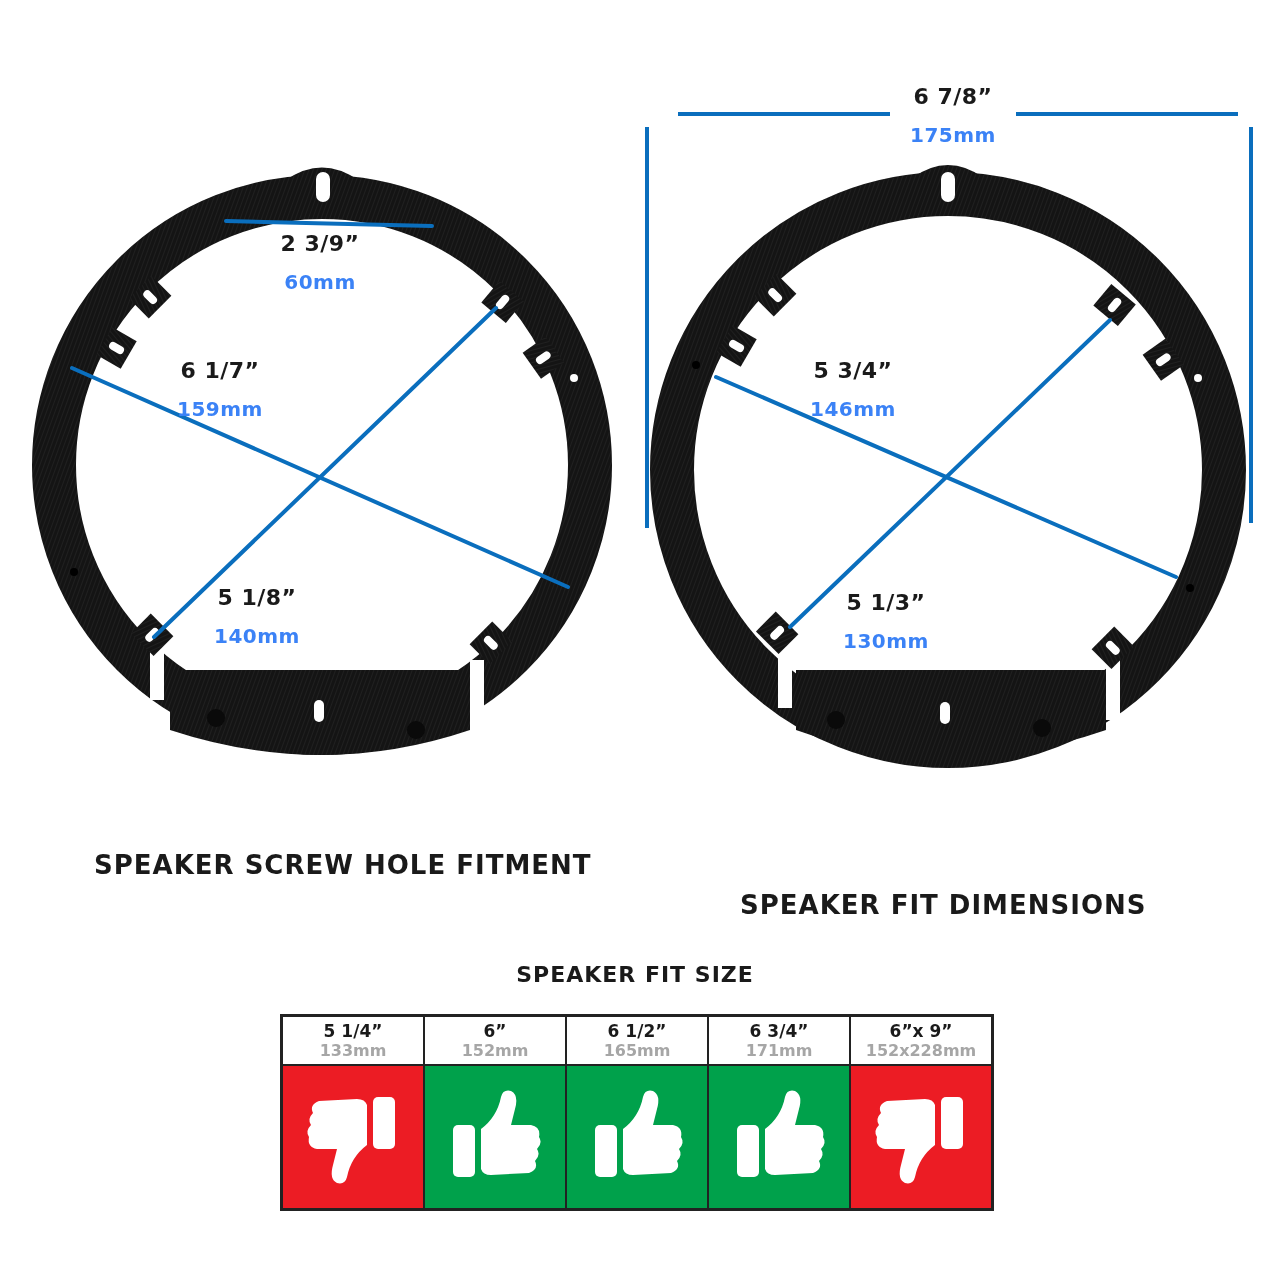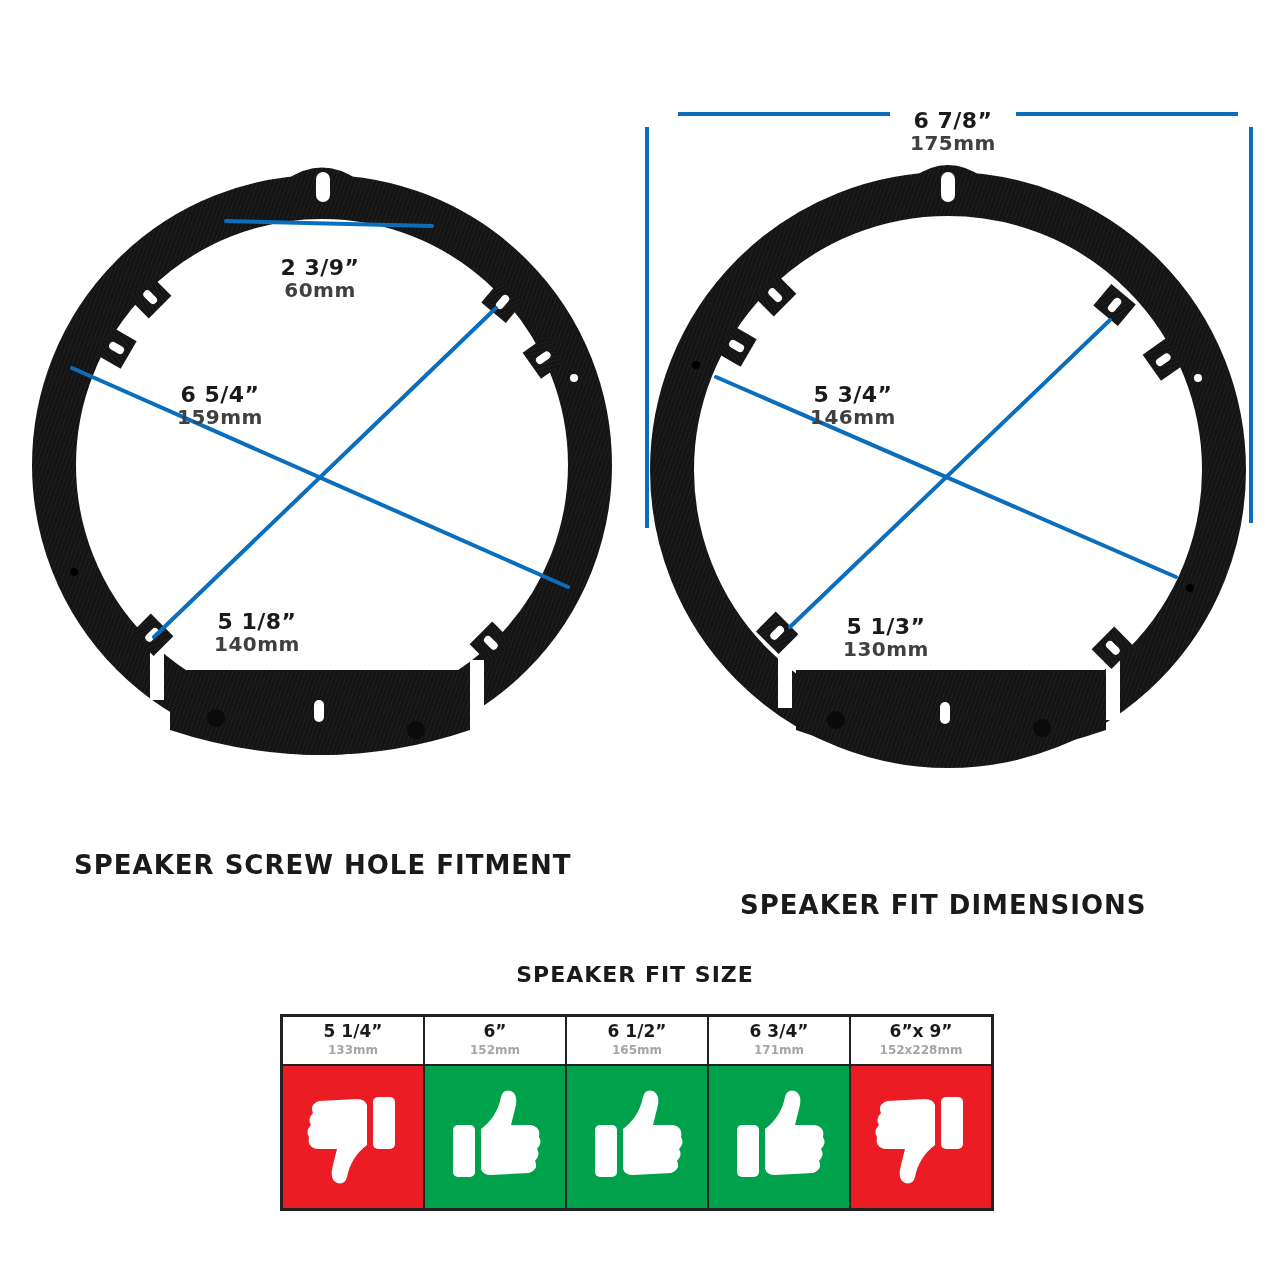--- a/index.html
+++ b/index.html
@@ -1,27 +1,27 @@
 <!DOCTYPE html>
 <html><head>
 <meta charset="utf-8">
 <style>
   html, body { margin:0; padding:0; background:#ffffff; }
   body { width:1280px; height:1280px; position:relative; overflow:hidden; font-family:"DejaVu Sans", sans-serif; }
   svg.diagram { position:absolute; left:0; top:0; }
   .dim-label { position:absolute; text-align:center; line-height:1; }
-  .dim-label .imp { display:block; font-weight:bold; font-size:22px; color:#1a1a1a; letter-spacing:0.5px;margin-top:24px; }
-  .dim-label .met { display:block; font-weight:bold; font-size:20px; color:#404040; margin-top:1px; letter-spacing:0.5px; }
+  .dim-label .imp { display:block; font-weight:bold; font-size:22px; color:#1a1a1a; letter-spacing:0.5px; }
+  .dim-label .met { display:block; font-weight:bold; font-size:20px; color:#3b82f6; margin-top:17px; letter-spacing:0.5px; }
   .caption { position:absolute; font-weight:bold; font-size:26px; color:#1a1a1a; letter-spacing:1px; white-space:nowrap; }
   .fit-title { position:absolute; left:0; width:1270px; top:962px; text-align:center; font-weight:bold; font-size:22px; color:#1a1a1a; letter-spacing:1px; }
   table.fit { position:absolute; left:280px; top:1014px; border-collapse:collapse; border:3px solid #222; }
   table.fit td { border:2px solid #222; width:140px; padding:0; text-align:center; }
   table.fit td.hdr { height:47px; vertical-align:middle; background:#fff; }
   table.fit .imp { display:block; font-weight:bold; font-size:17px; color:#1a1a1a; line-height:19px; }
-  table.fit .met { display:block; font-weight:bold; font-size:12px; color:#a6a6a6; line-height:19px; }
+  table.fit .met { display:block; font-weight:bold; font-size:16px; color:#a6a6a6; line-height:19px; }
   table.fit td.icon { height:142px; }
   table.fit td.icon svg { display:block; margin:auto; }
 </style>
 </head>
 <body>
 
 <svg class="diagram" width="1280" height="900" viewBox="0 0 1280 900">
   <defs>
     <pattern id="tex" width="4" height="4" patternUnits="userSpaceOnUse" patternTransform="rotate(20)">
       <rect width="4" height="4" fill="#141414"></rect>
@@ -88,28 +88,28 @@
     <line x1="716" y1="377" x2="1176" y2="577" stroke-linecap="round"></line>
     <line x1="790" y1="627" x2="1110" y2="320" stroke-linecap="round"></line>
   </g>
 </svg>
 
 <div class="dim-label" style="left:250px; top:233px; width:140px;">
   <span class="imp">2 3/9”</span>
   <span class="met">60mm</span>
 </div>
 <div class="dim-label" style="left:150px; top:360px; width:140px;">
-  <span class="imp">6 5/4”</span>
+  <span class="imp">6 1/7”</span>
   <span class="met">159mm</span>
 </div>
 <div class="dim-label" style="left:187px; top:587px; width:140px;">
   <span class="imp">5 1/8”</span>
   <span class="met">140mm</span>
 </div>
-<div class="caption" style="left:74px; top:850px;">SPEAKER SCREW HOLE FITMENT</div>
+<div class="caption" style="left:94px; top:850px;">SPEAKER SCREW HOLE FITMENT</div>
 
 <div class="dim-label" style="left:893px; top:86px; width:120px;">
   <span class="imp">6 7/8”</span>
   <span class="met">175mm</span>
 </div>
 <div class="dim-label" style="left:783px; top:360px; width:140px;text-align:center;">
   <span class="imp">5 3/4”</span>
   <span class="met">146mm</span>
 </div>
 <div class="dim-label" style="left:816px; top:592px; width:140px;">

